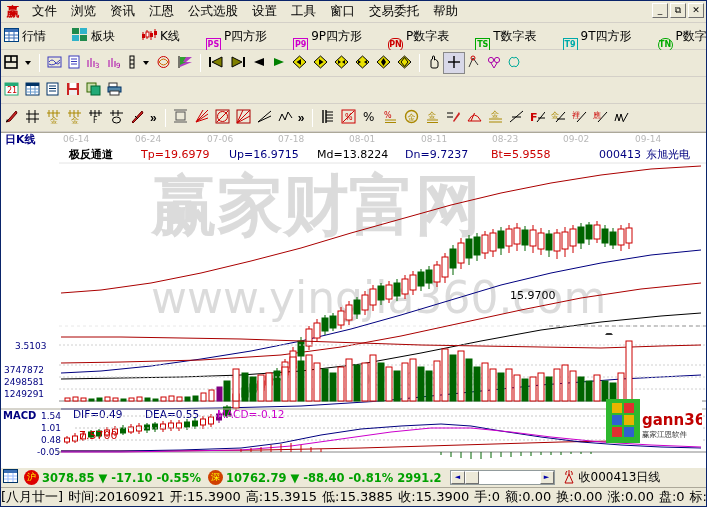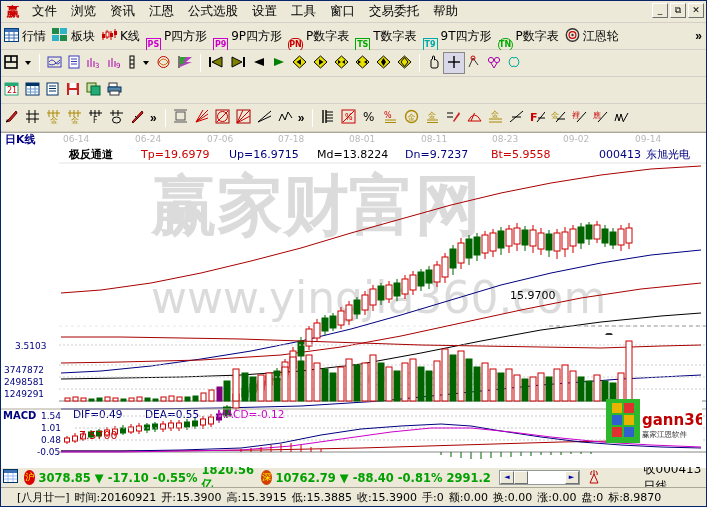--- a/index.html
+++ b/index.html
@@ -23,21 +23,21 @@
   .menuitem { padding:8px 7px; font-size:12.5px; color:#000; cursor:default;
               font-family:"DejaVu Sans", sans-serif; white-space:nowrap; }
   .wincontrols { position:absolute; right:2px; top:2px; display:flex; gap:2px; }
   .wbtn { width:16px; height:15px; background:#ece9d8; border:1px solid #fff;
           border-right-color:#707070; border-bottom-color:#707070;
           font-size:9px; line-height:13px; text-align:center; font-family:"DejaVu Sans", sans-serif; }
 
   
   .tbrow { display:flex; align-items:center; background:#ece9d8;
            border-bottom:1px solid #d4d0c8; flex:0 0 auto; }
-  .tb2 { height:27px; }
+  .tb2 { height:27px;gap:20px; }
   .tb3 { height:27px; }
   .tb4 { height:28px; }
   .tbtn { display:flex; align-items:center; height:20px; padding:0 3px;
           cursor:default; white-space:nowrap; }
   .tlabel { font-size:12px; margin-left:3px; color:#000; font-family:"DejaVu Sans", sans-serif; }
   .sep { width:1px; height:18px; background:#aca899; margin:0 4px;
          border-right:1px solid #fff; }
   .icon { display:inline-block; line-height:1; }
   .chev { margin-left:auto; font-size:12px; padding-right:4px; font-weight:bold; }
 
@@ -65,22 +65,22 @@
              background:#fff; border:1px solid #919b9c; margin:0 4px; }
   .hs-btn { width:14px; height:13px; background:#ece9d8; border:1px solid #fff;
             border-right-color:#707070; border-bottom-color:#707070;
             font-size:7px; line-height:11px; text-align:center; color:#00a; }
   .hs-thumb { width:14px; height:13px; background:#ece9d8; border:1px solid #fff;
               border-right-color:#707070; border-bottom-color:#707070; }
   .hs-track { flex:1; }
 
   .infobar { flex:0 0 19px; height:19px; background:#ece9d8; display:flex;
              align-items:center; border-top:1px solid #aca899;
-             font-size:11px; color:#000; font-family:"DejaVu Sans", sans-serif;
-             padding-left:16px; letter-spacing:0px; white-space:nowrap; }
+             font-size:13px; color:#000; font-family:"DejaVu Sans", sans-serif;
+             padding-left:0; letter-spacing:0px; white-space:nowrap; }
   .infobar span { margin-right:5px; }
   .gannlogo { position:absolute; right:4px; bottom:24px; width:96px; height:44px; }
 </style>
 </head>
 <body>
 
 <div class="app">
 
   <div class="menubar">
     <div class="app-logo">
@@ -1267,42 +1267,41 @@
           <line x1="1" y1="10" x2="14" y2="10" stroke="#9bf"></line>
           <line x1="5" y1="4" x2="5" y2="13" stroke="#9bf"></line>
           <line x1="10" y1="4" x2="10" y2="13" stroke="#9bf"></line>
         </svg>
     </span>
     <span class="badge">沪</span>
     <span class="st-item st-green">3078.85</span>
     <span class="st-item st-green">▼</span>
     <span class="st-item st-green">-17.10</span>
     <span class="st-item st-green">-0.55%</span>
-    <span class="st-item st-green">1820.56亿</span>
     <span class="badge" style="background:#d04000;">深</span>
     <span class="st-item st-green">10762.79</span>
     <span class="st-item st-green">▼</span>
     <span class="st-item st-green">-88.40</span>
     <span class="st-item st-green">-0.81%</span>
     <span class="st-item st-green">2991.2</span>
     <div class="hscroll">
       <div class="hs-btn">◄</div>
       <div class="hs-thumb"></div>
       <div class="hs-track"></div>
       <div class="hs-btn">►</div>
     </div>
     <span class="icon" style="margin:0 3px;">
       <svg width="14" height="15" viewBox="0 0 14 15">
           <path d="M7 5 L3 14 L11 14 Z" fill="none" stroke="#b00"></path>
           <line x1="7" y1="1" x2="7" y2="5" stroke="#b00"></line>
           <path d="M9 2 Q11 4 10 6" fill="none" stroke="#b00"></path>
           <path d="M5 2 Q3 4 4 6" fill="none" stroke="#b00"></path>
         </svg>
     </span>
-    <span style="font-size:12px;color:#000;margin-left:40px;">收000413日线</span>
+    <span style="font-size:12px;color:#000;">收000413日线</span>
   </div>
 
   <div class="infobar">
     <span>[八月廿一]</span>
     <span>时间:20160921</span>
     <span>开:15.3900</span>
     <span>高:15.3915</span>
     <span>低:15.3885</span>
     <span>收:15.3900</span>
     <span>手:0</span>

